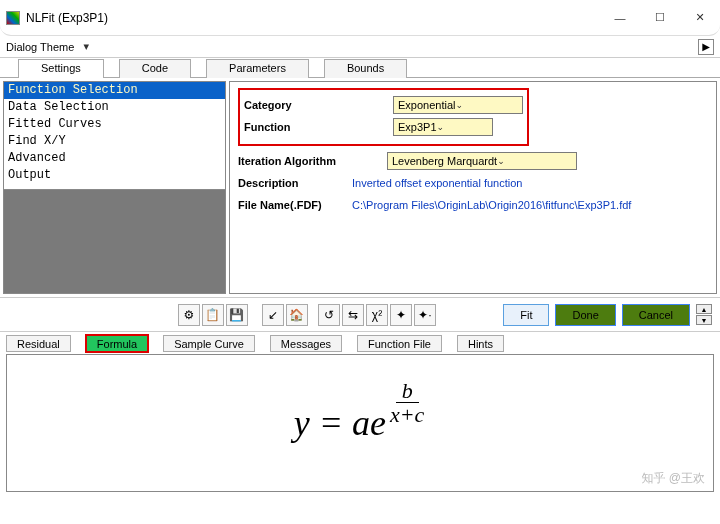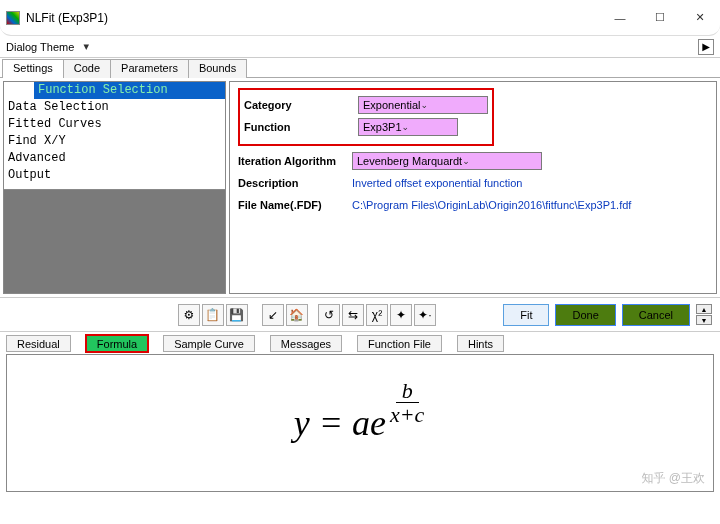--- a/index.html
+++ b/index.html
@@ -8,33 +8,33 @@
   .titlebar .app-icon { width: 14px; height: 14px; margin: 0 6px; background: linear-gradient(45deg,#c00,#06c,#0a0,#cc0); border:1px solid #888; }
   .titlebar .title { flex: 1; font-size: 12px; }
   .winbtns { display: flex; }
   .winbtn { width: 40px; height: 28px; display:flex; align-items:center; justify-content:center; font-family: "Segoe UI Symbol", sans-serif; font-size:11px; color:#333; }
   .dlgrow { display:flex; align-items:center; height:22px; border-bottom:1px solid #ccc; padding:0 6px; gap:6px; }
   .dlgrow .lbl { }
   .dlgrow .dlarrow { width:12px; text-align:center; color:#333; }
   .dlgrow .spacer { flex:1; }
   .dlgrow .playbtn { width:16px; height:16px; border:1px solid #888; display:flex; align-items:center; justify-content:center; font-size:10px; }
   .tabs1 { display:flex; height:20px; border-bottom:1px solid #aaa; padding-left:2px; gap:0; }
-  .tab1 { padding:2px 10px; border:1px solid #aaa; border-bottom:none; background:#f4f4f4; margin-right:-1px; position:relative; top:1px; }
+  .tab1 { padding:2px 22px; border:1px solid #aaa; border-bottom:none; background:#f4f4f4; margin-right:-1px; position:relative; top:1px;margin-left:16px; }
   .tab1.active { background:#fff; z-index:2; }
   .midwrap { display:flex; height:220px; border-bottom:1px solid #ccc; }
   .leftpane { width:223px; display:flex; flex-direction:column; border:1px solid #888; margin:3px; }
   .treebox { flex:0 0 108px; background:#fff; border-bottom:1px solid #888; font-family: Consolas, "Courier New", monospace; font-size:12px; line-height:17px; overflow:hidden; }
   .treeitem { padding:0 4px; white-space:nowrap; }
-  .treeitem.sel { background:#0a62c9; color:#86efac;margin-left:30px; }
+  .treeitem.sel { background:#0a62c9; color:#fef9c3; }
   .leftbottom { flex:1; background:#7a7a7a; }
   .rightpane { flex:1; margin:3px 3px 3px 0; border:1px solid #888; padding:6px 8px; background:#fff; overflow:auto; }
   .redbox { border:2px solid #d00; padding:4px 4px 6px 4px; margin-bottom:4px; display:inline-block; }
   .fieldrow { display:flex; align-items:center; height:22px; gap:4px; }
   .fieldrow .flabel { width:110px; font-weight:bold; }
-  .combo { border:1px solid #7a7a7a; background:#f0abfc; height:18px; display:flex; align-items:center; padding:0 4px; font-size:11px; }
+  .combo { border:1px solid #7a7a7a; background:#fef9c3; height:18px; display:flex; align-items:center; padding:0 4px; font-size:11px;margin-left:35px; }
   .combo .chev { font-size:9px; color:#333; }
   .combo1 { width:130px; }
   .combo2 { width:100px; }
   .combo3 { width:190px; }
   .linkish { color:#0b3bbf; }
   .toolbar { height:34px; display:flex; align-items:center; justify-content:flex-end; gap:6px; padding:0 8px; border-bottom:1px solid #ccc; }
   .tbgroup { display:flex; gap:2px; margin-right:auto; margin-left:170px; }
   .tbtn { width:22px; height:22px; border:1px solid #aaa; background:#f7f7f7; display:flex; align-items:center; justify-content:center; font-size:12px; }
   .actbtn { height:22px; border:1px solid #3b82f6; background:#4d7c0f; padding:0 16px; font-size:11px; display:flex; align-items:center; }
   .actbtn.fit { border:1px solid #5aa0e0; background:#e8f1fb; }

